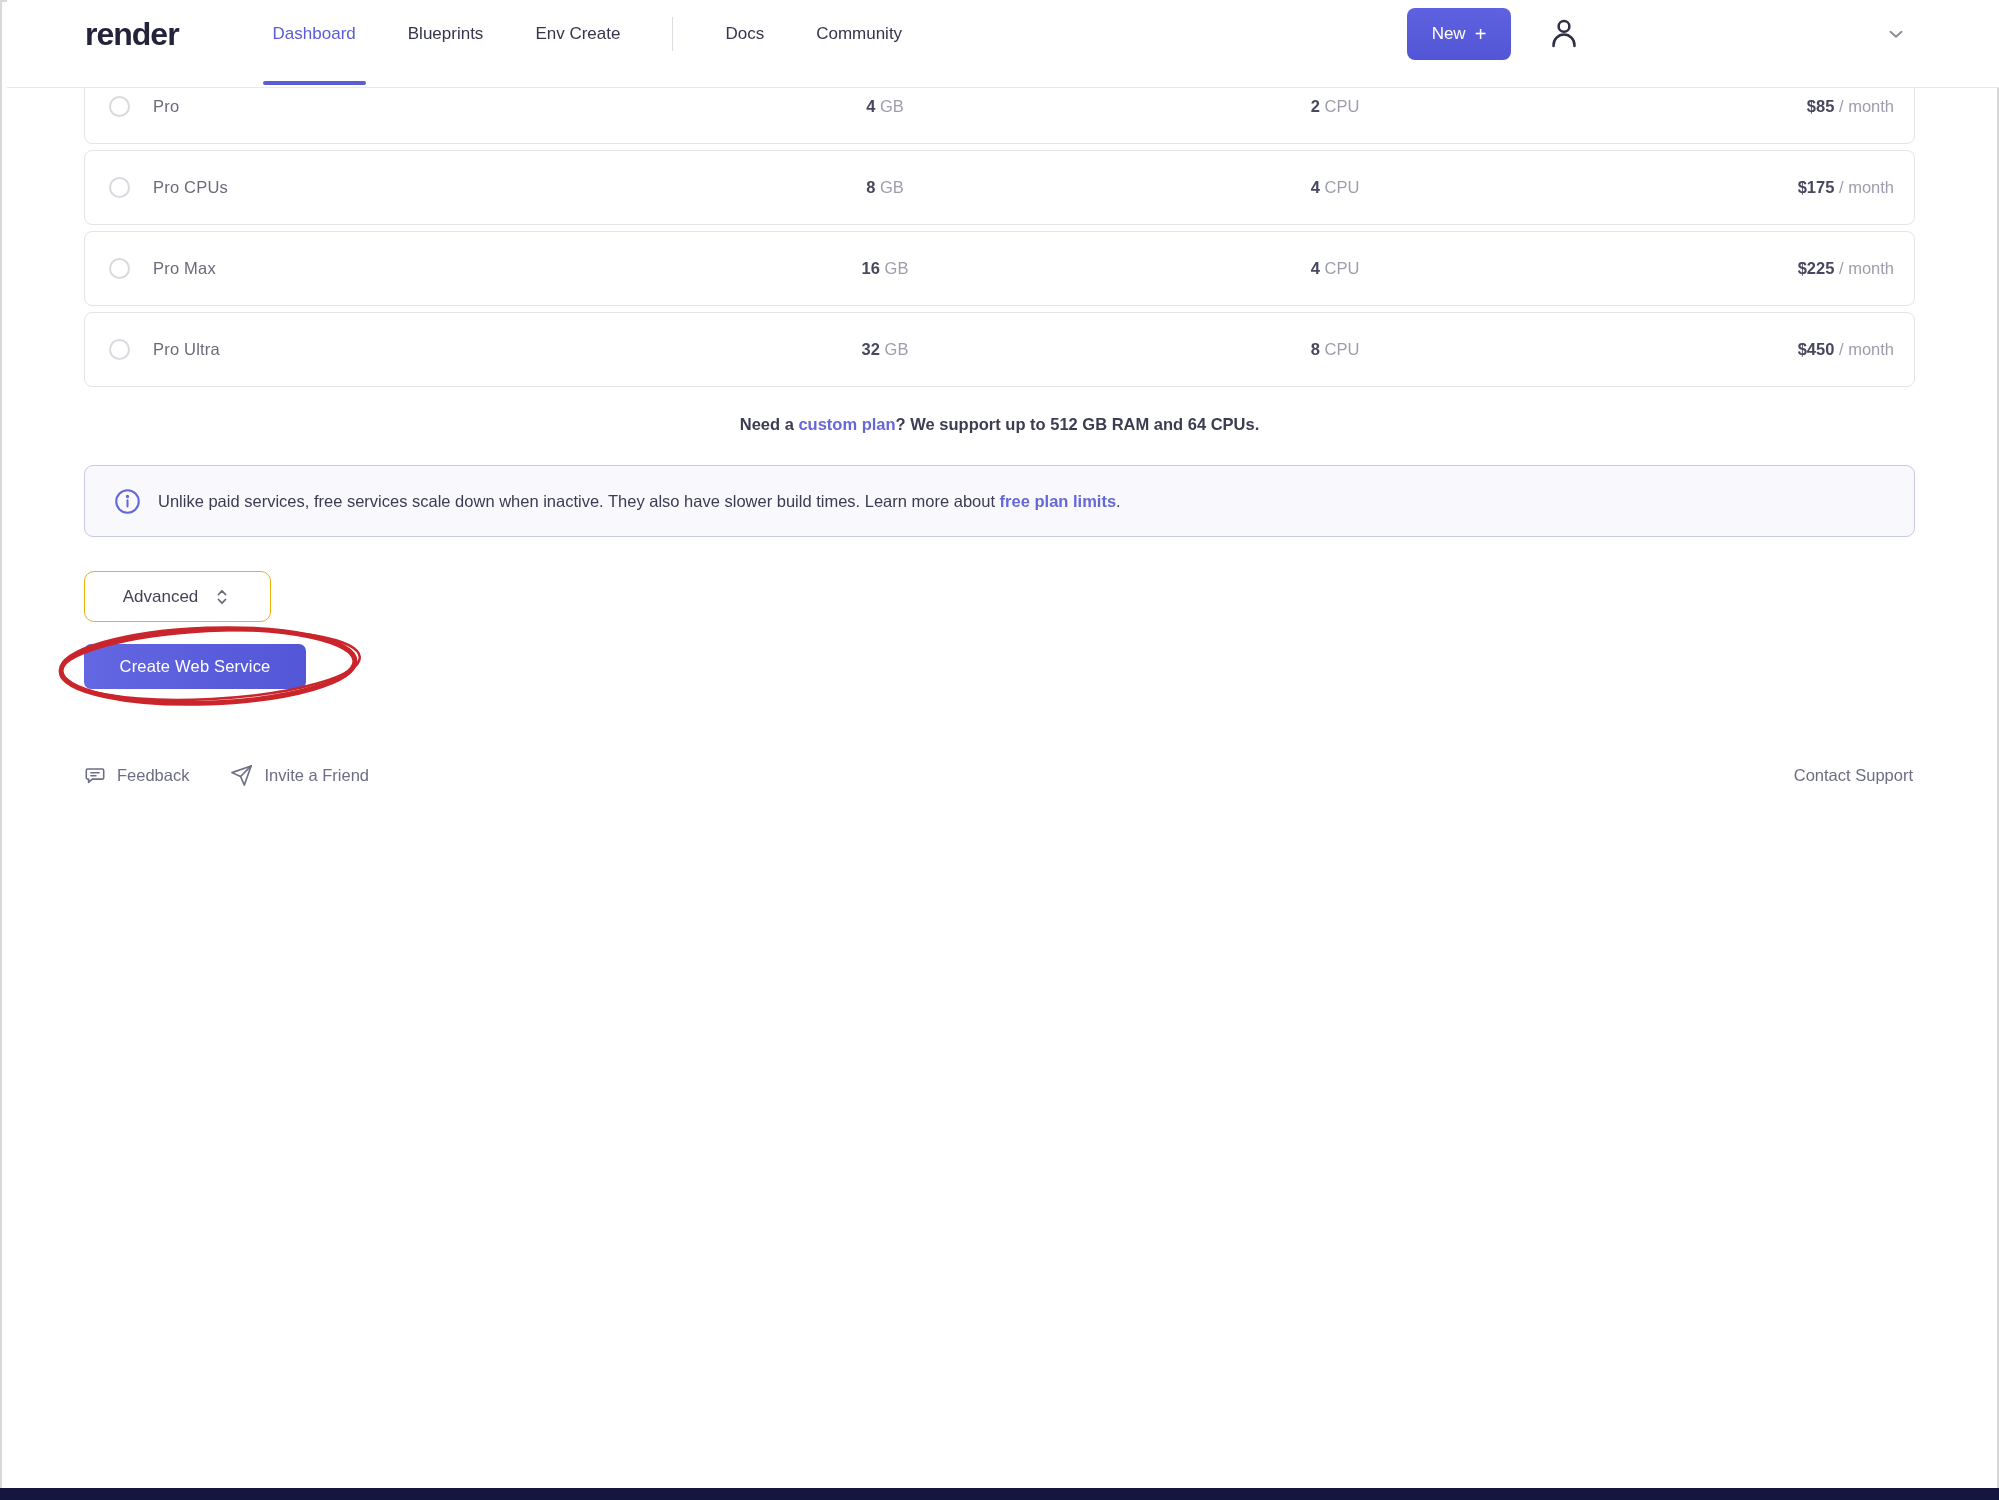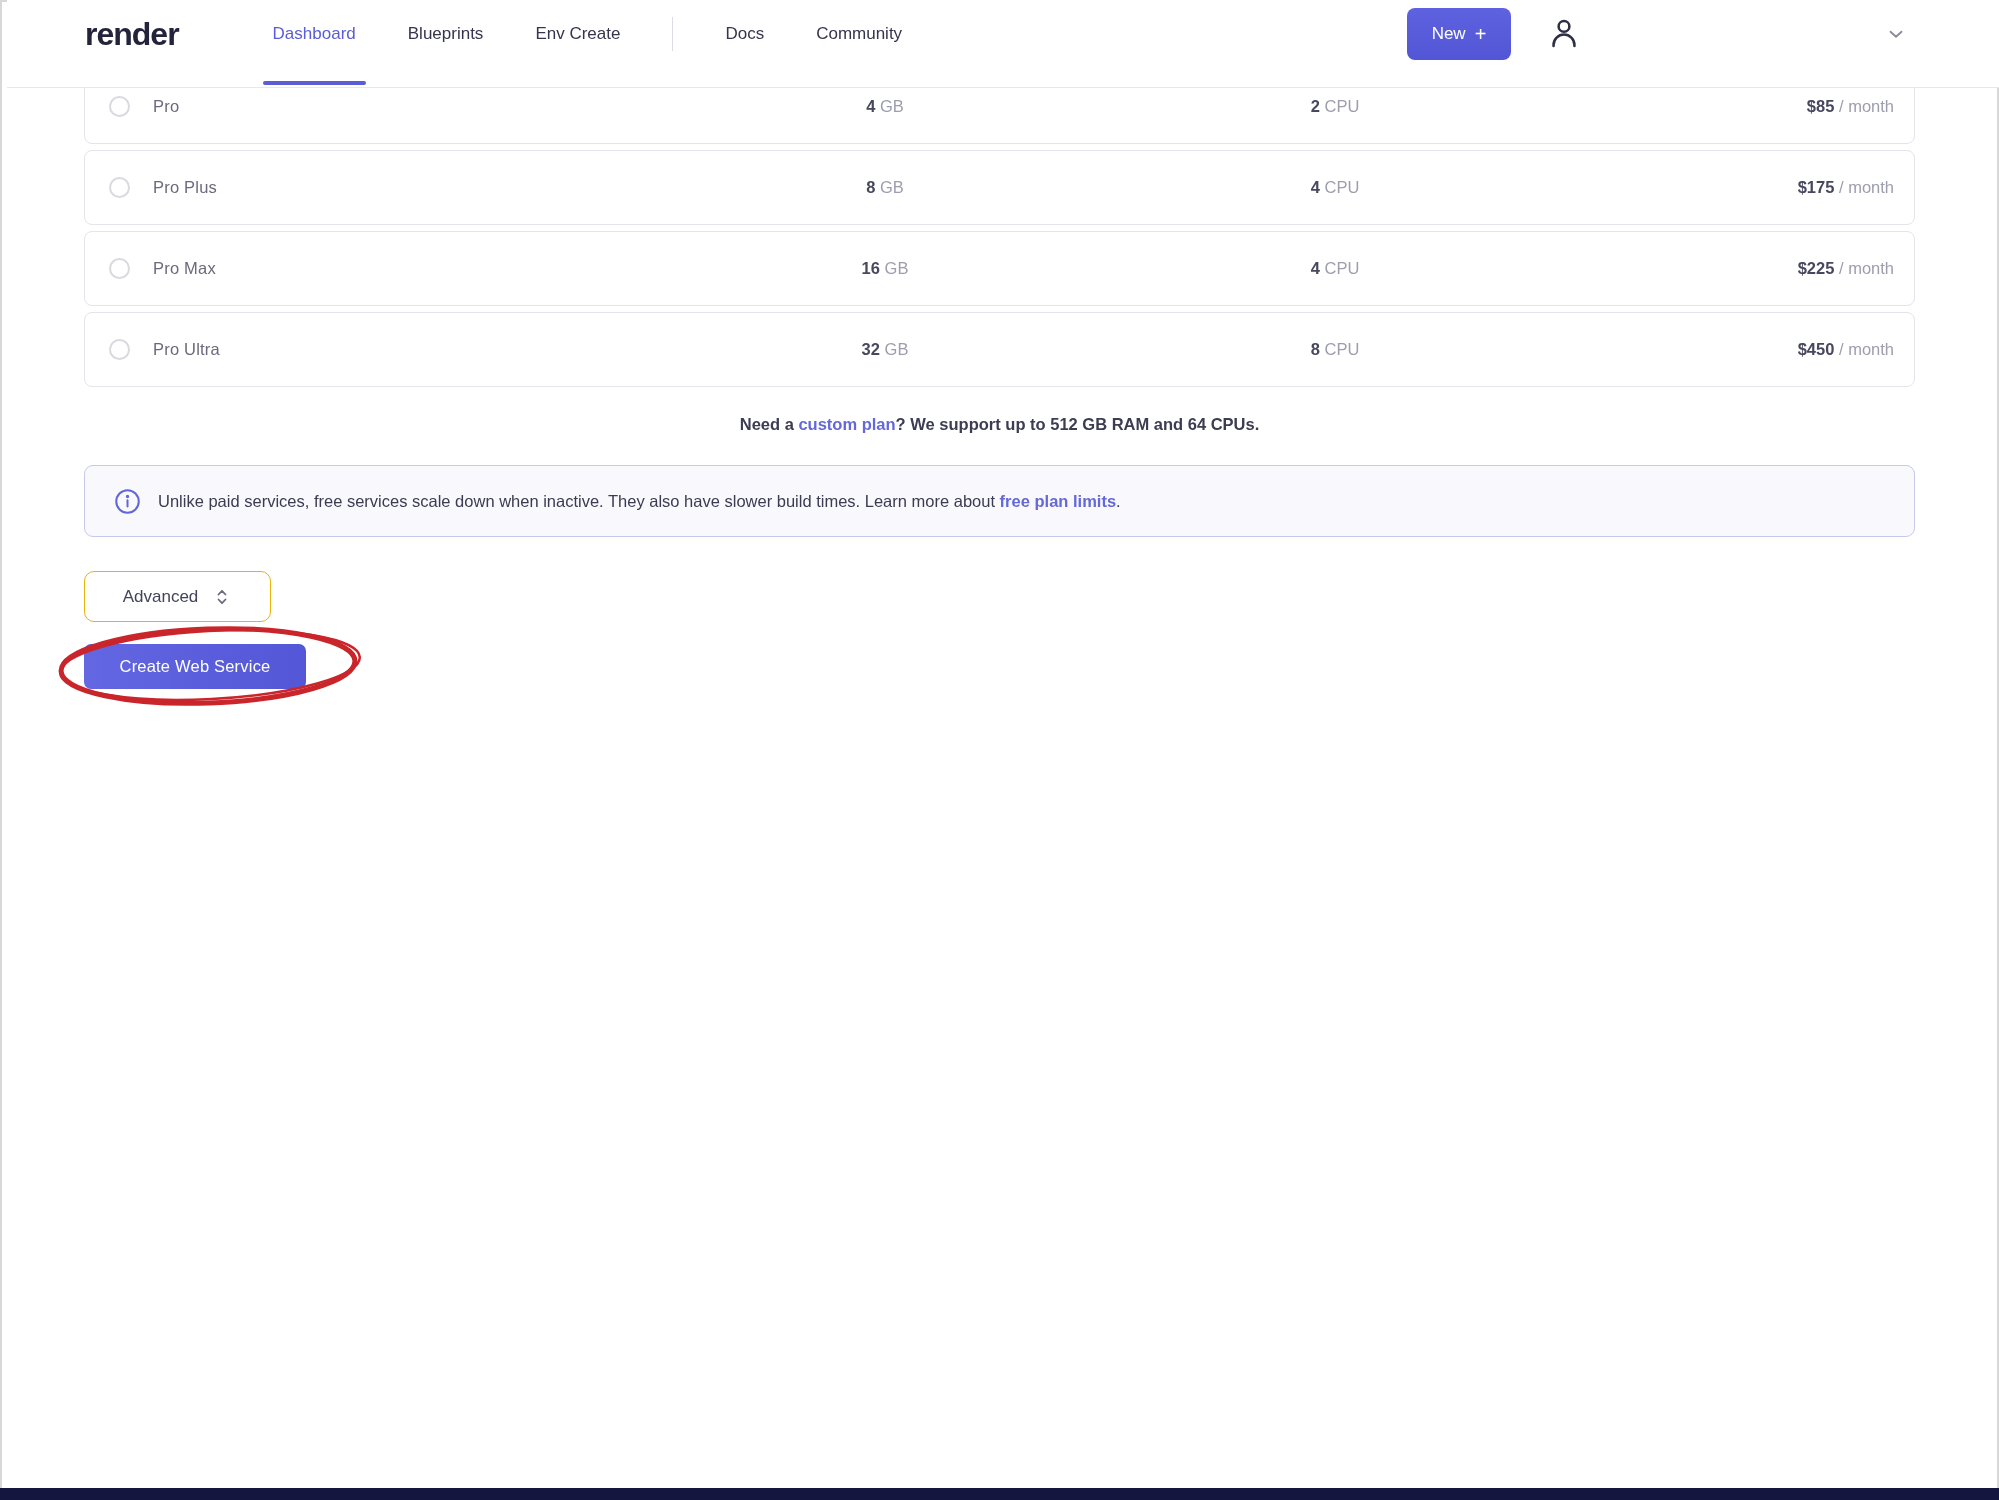--- a/index.html
+++ b/index.html
@@ -160,21 +160,21 @@
   <div class="plan-row row-0">
     <div class="radio"></div>
     <div class="plan-name">Pro</div>
     <div class="cell-center"><span class="val-strong">4</span> <span class="val-muted">GB</span></div>
     <div class="cell-center"><span class="val-strong">2</span> <span class="val-muted">CPU</span></div>
     <div class="cell-right"><span class="val-strong">$85</span> <span class="val-muted">/ month</span></div>
   </div>
 
   <div class="plan-row row-1">
     <div class="radio"></div>
-    <div class="plan-name">Pro Plus</div>
+    <div class="plan-name">Pro CPUs</div>
     <div class="cell-center"><span class="val-strong">8</span> <span class="val-muted">GB</span></div>
     <div class="cell-center"><span class="val-strong">4</span> <span class="val-muted">CPU</span></div>
     <div class="cell-right"><span class="val-strong">$175</span> <span class="val-muted">/ month</span></div>
   </div>
 
   <div class="plan-row row-2">
     <div class="radio"></div>
     <div class="plan-name">Pro Max</div>
     <div class="cell-center"><span class="val-strong">16</span> <span class="val-muted">GB</span></div>
     <div class="cell-center"><span class="val-strong">4</span> <span class="val-muted">CPU</span></div>
@@ -214,16 +214,38 @@
 
   <button class="create-btn">
     <span>Create Web Service</span>
   </button>
 
   <svg class="annotation" viewBox="0 0 360 120">
     <ellipse cx="178" cy="58" rx="147" ry="37" fill="none" stroke="#c9252b" stroke-width="5" transform="rotate(-2 178 58)"></ellipse>
     <ellipse cx="180" cy="57" rx="150" ry="34" fill="none" stroke="#c9252b" stroke-width="2.5" transform="rotate(-3 180 57)"></ellipse>
   </svg>
 
+  <div class="footer">
+    <div class="footer-link">
+      <span>
+        <svg width="22" height="22" viewBox="0 0 24 24" fill="none" stroke="#6d6d85" stroke-width="1.7" stroke-linecap="round" stroke-linejoin="round">
+          <path d="M4 5.5 h16 a1.5 1.5 0 0 1 1.5 1.5 v8 a1.5 1.5 0 0 1 -1.5 1.5 h-11 l-4 3.5 v-3.5 h-1 a1.5 1.5 0 0 1 -1.5 -1.5 v-8 a1.5 1.5 0 0 1 1.5 -1.5 z"></path>
+          <line x1="7.5" y1="9.5" x2="16.5" y2="9.5"></line>
+          <line x1="7.5" y1="12.8" x2="13" y2="12.8"></line>
+        </svg>
+      </span>
+      <span>Feedback</span>
+    </div>
+    <div class="footer-link">
+      <span>
+        <svg width="23" height="23" viewBox="0 0 24 24" fill="none" stroke="#6d6d85" stroke-width="1.7" stroke-linecap="round" stroke-linejoin="round">
+          <path d="M22 2 L11 13"></path>
+          <path d="M22 2 L15 22 L11 13 L2 9 Z"></path>
+        </svg>
+      </span>
+      <span>Invite a Friend</span>
+    </div>
+    <div class="contact">Contact Support</div>
+  </div>
 
   <div class="bottom-bar"></div>
 
 </div>
 
 </body></html>

